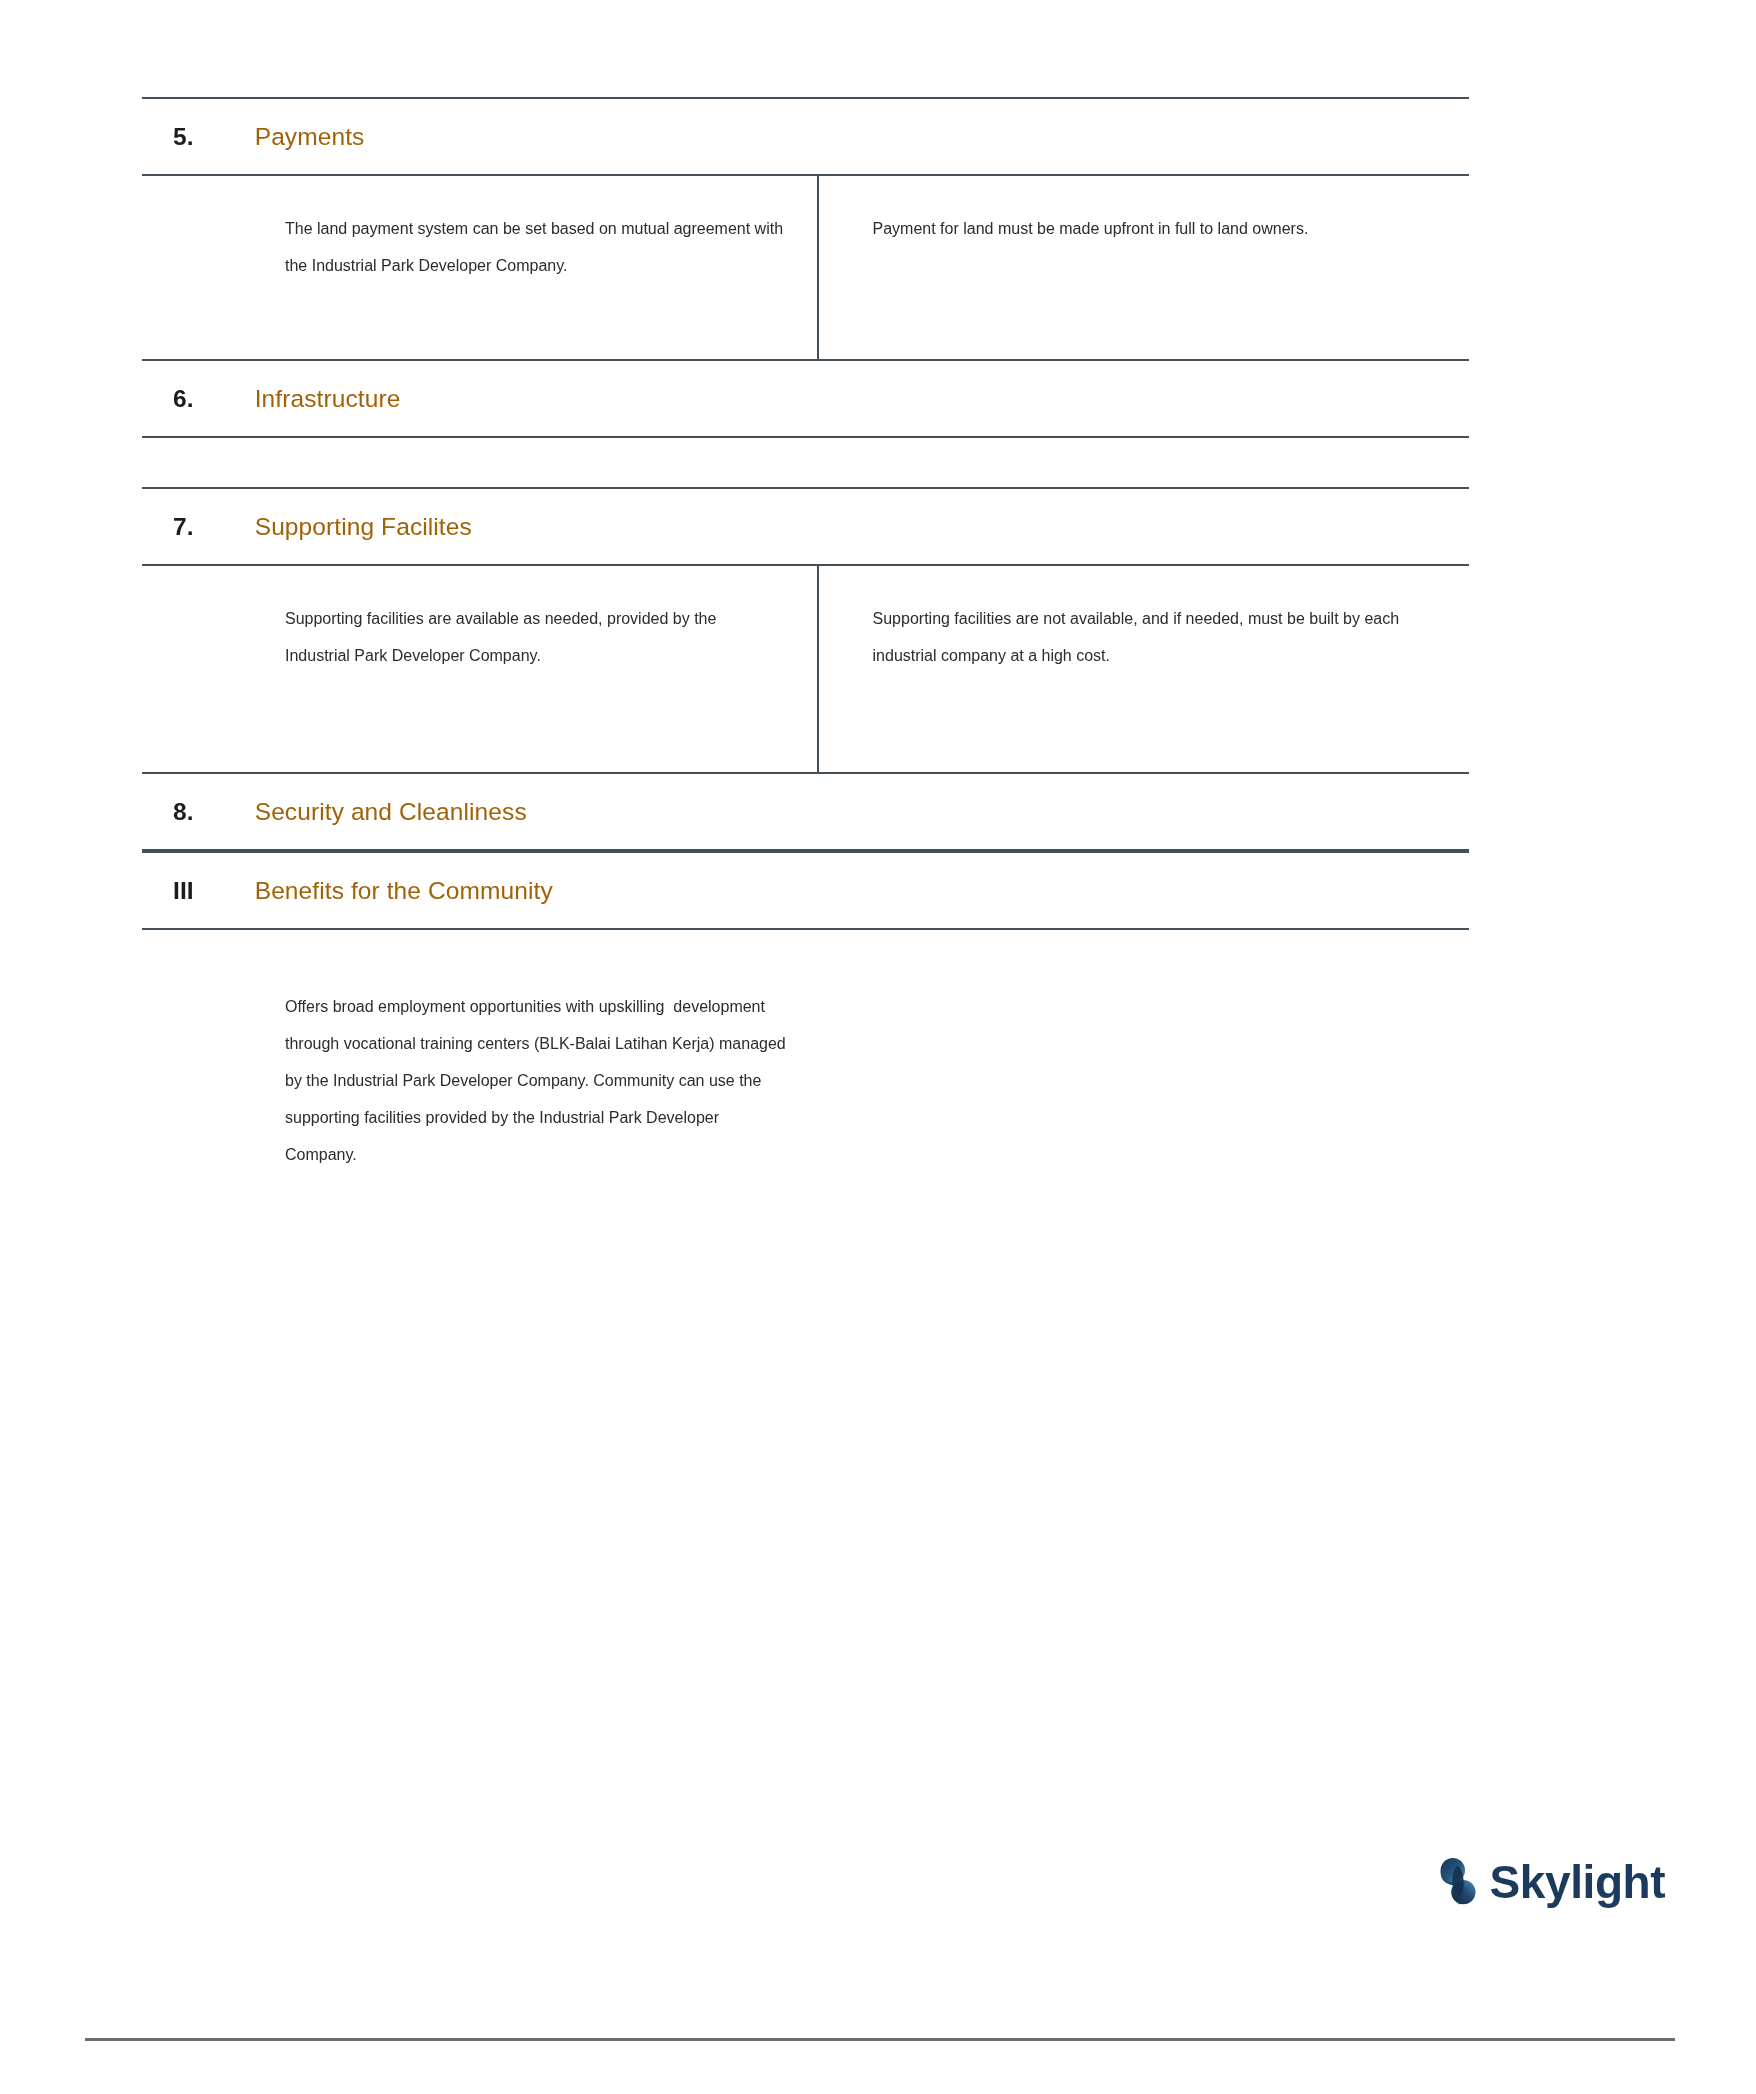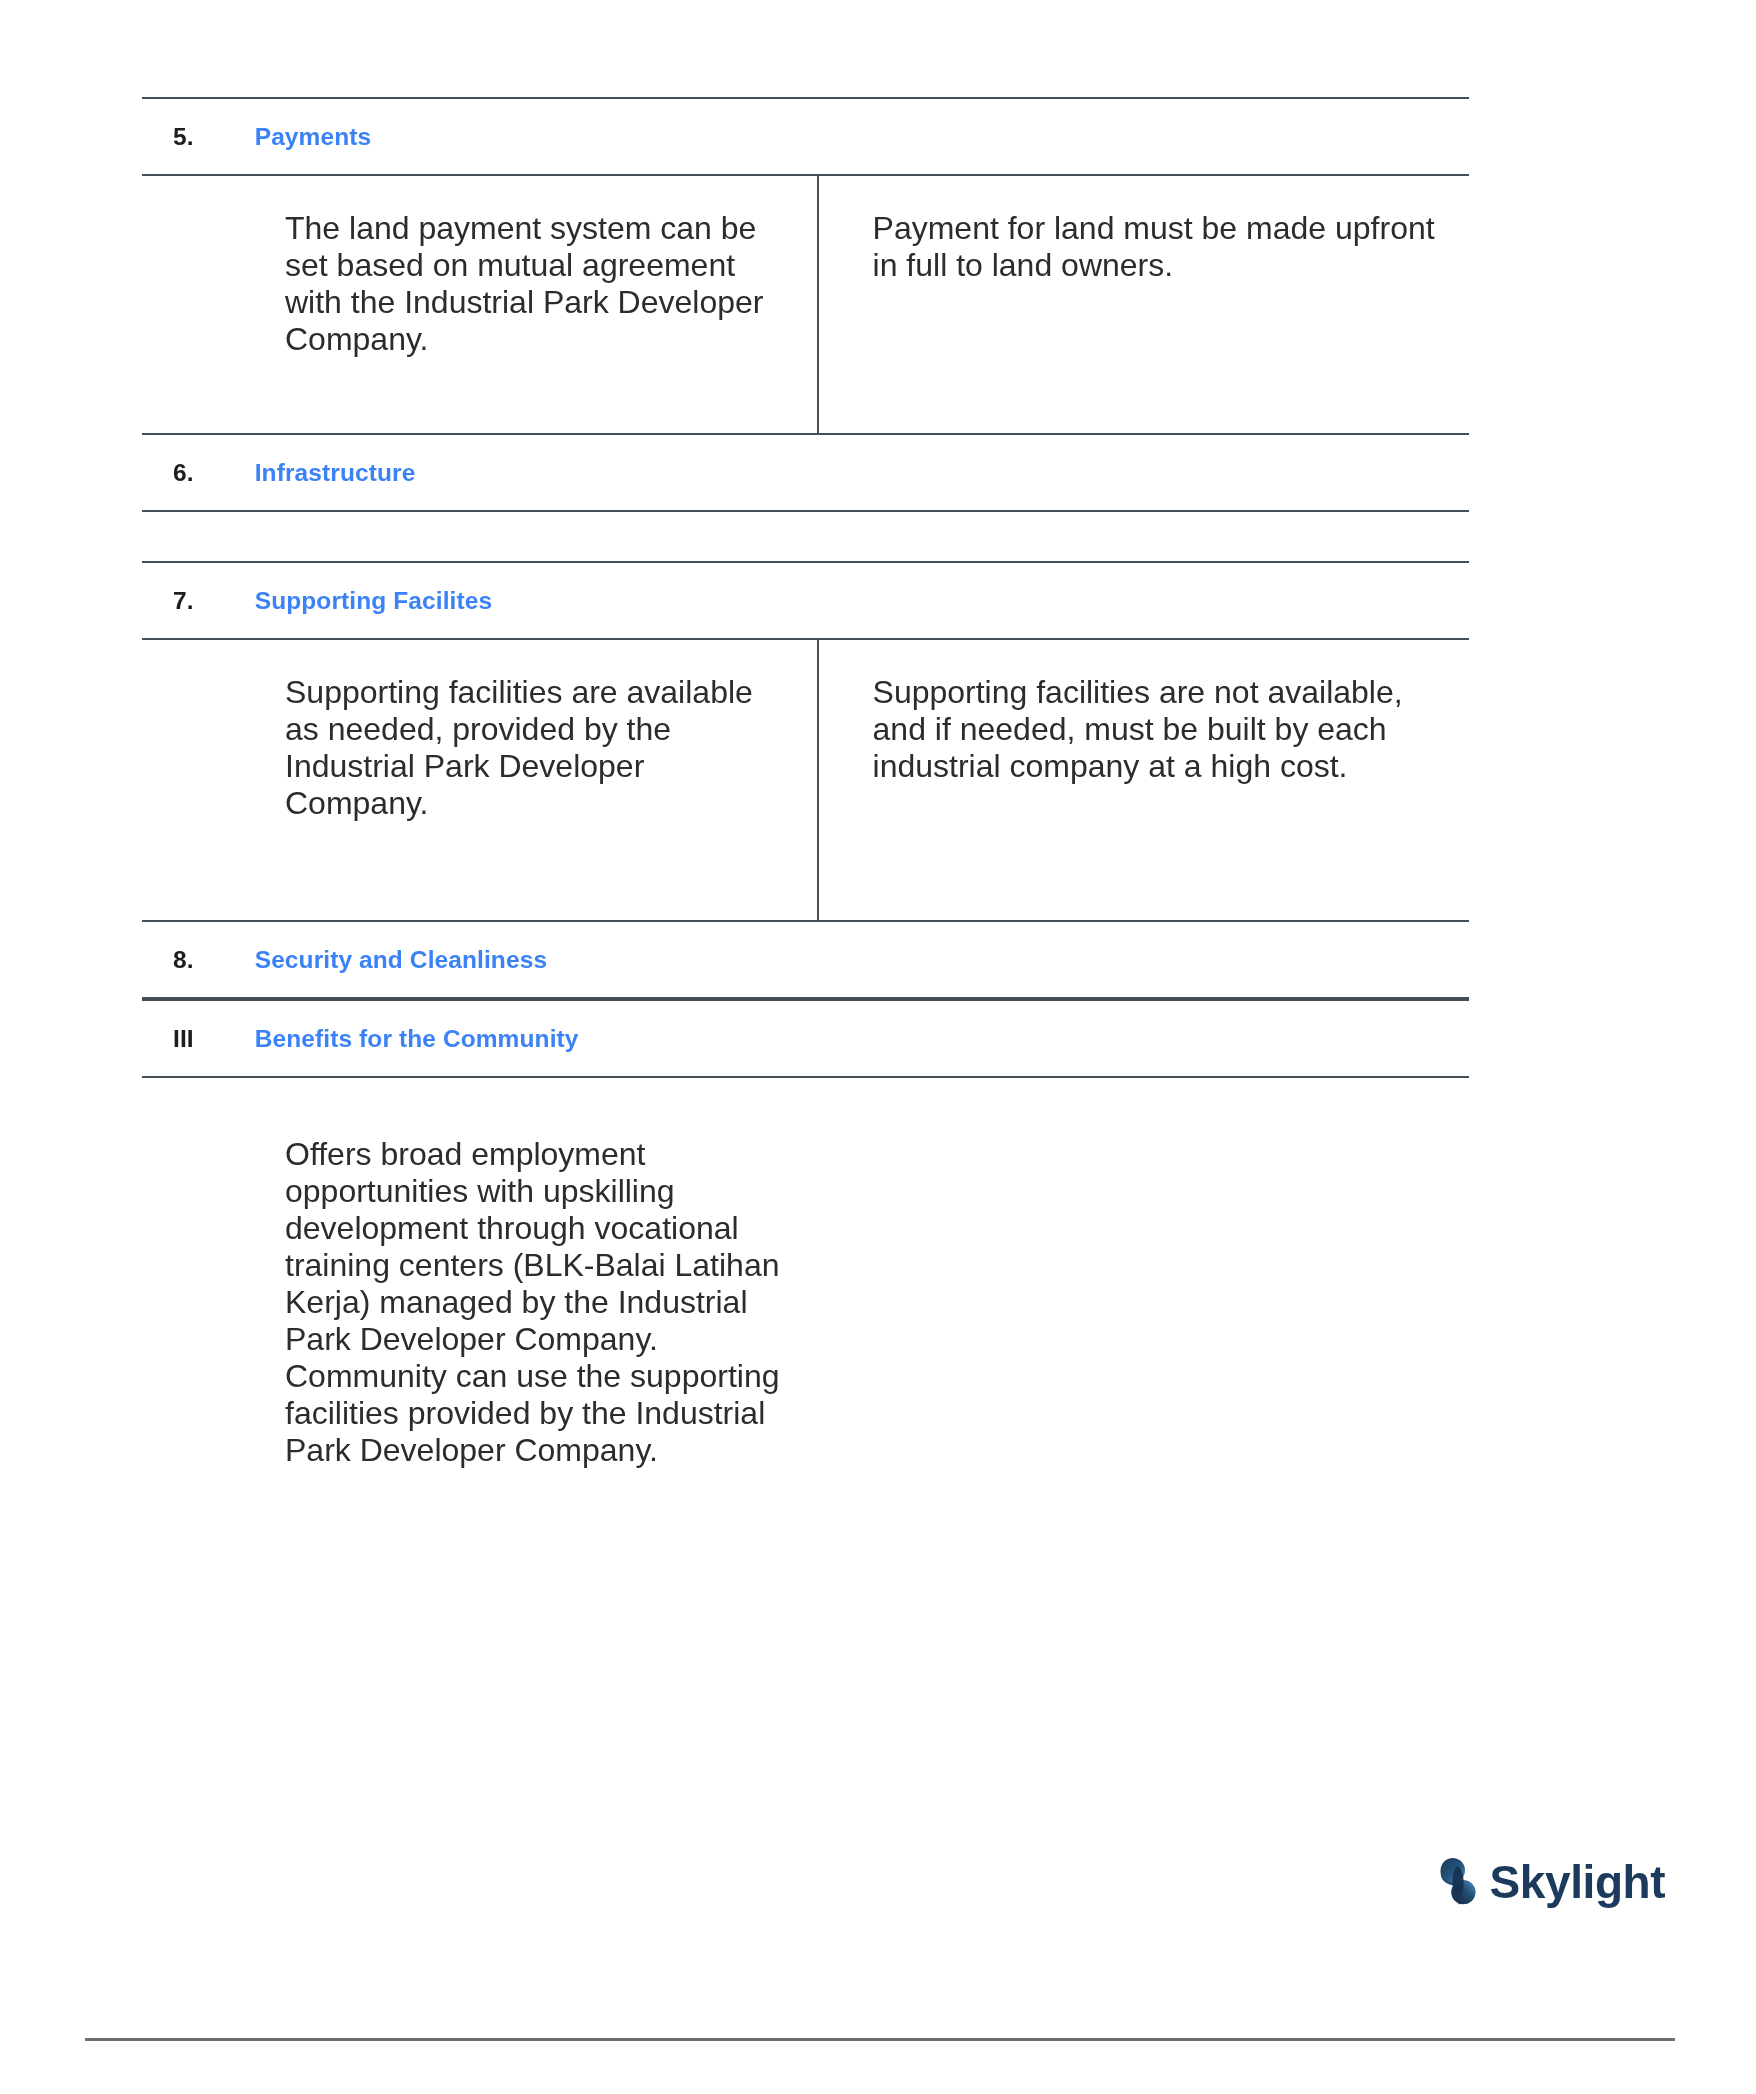--- a/index.html
+++ b/index.html
@@ -50,35 +50,35 @@
     width: 98px;
     padding-left: 31px;
     box-sizing: border-box;
     font-size: 24.5px;
     font-weight: bold;
     color: #1d1d1d;
     letter-spacing: 0.1px;
   }
   .sec-title {
     font-size: 24.5px;
-    font-weight: bold;
-    color: #3b82f6;
+    font-weight: normal;
+    color: #a16207;
     letter-spacing: 0.1px;
     padding-left: 14.7px;
   }
 
   
   .section-body {
     display: flex;
     align-items: stretch;
     min-height: 49px;
   }
   .col {
     box-sizing: border-box;
-    font-size: 32px;
+    font-size: 16px;
     line-height: 37px;
     color: #2c2c2c;
     padding: 34px 33px 38px 0;
   }
   .col-left {
     width: 677px;
     padding-left: 143px;
     border-right: 2.5px solid #445059;
   }
   .col-right {

